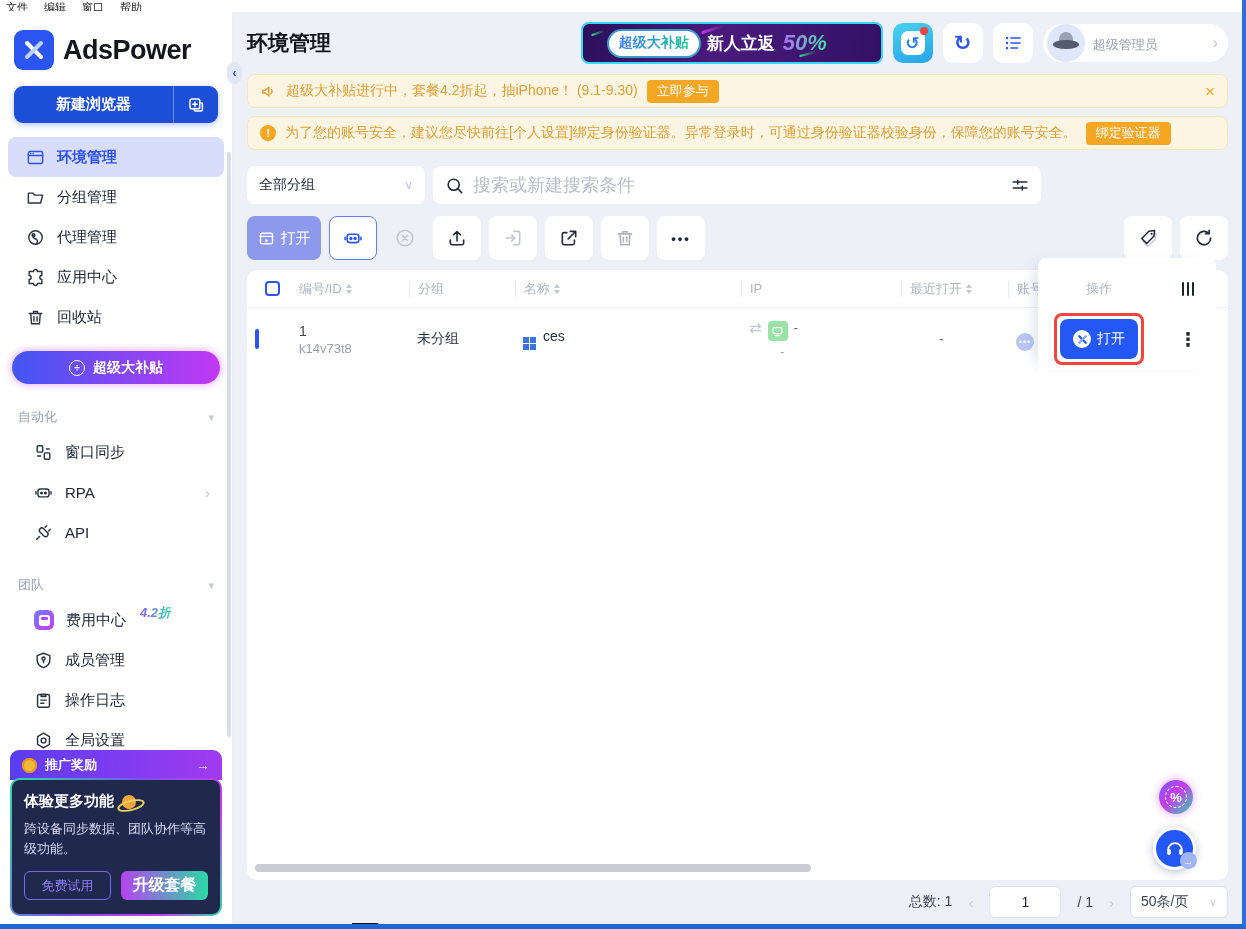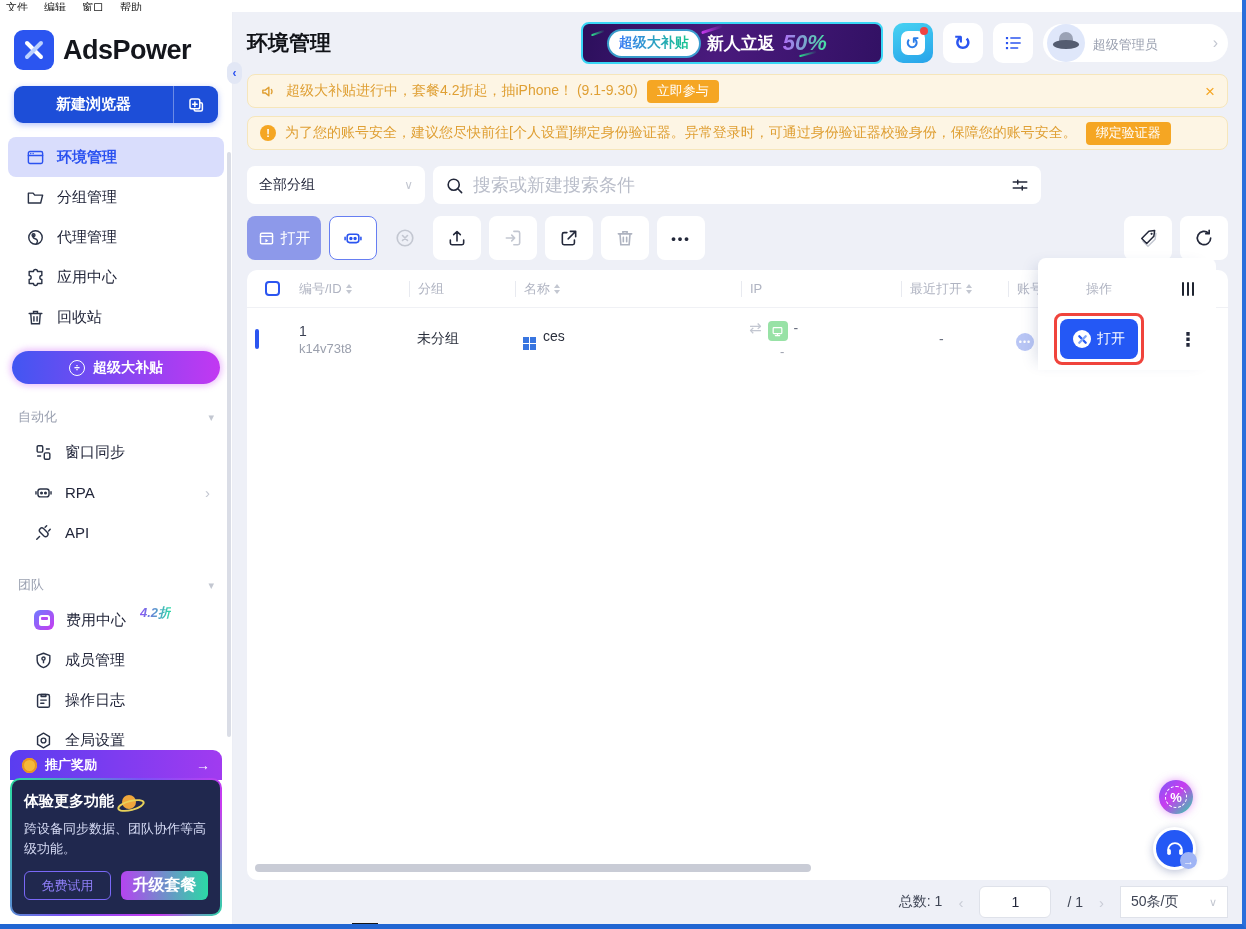--- a/index.html
+++ b/index.html
@@ -155,21 +155,21 @@
   .row-open { width:78px; height:40px; border-radius:8px; background:#2458f5; color:#fff; font-size:14px;
     display:flex; align-items:center; justify-content:center; gap:6px; cursor:pointer; }
   .mini-logo { width:18px; height:18px; border-radius:50%; background:#fff; display:flex; align-items:center; justify-content:center; }
   .dots-v { color:#23283a; font-size:19px; font-weight:bold; cursor:pointer; line-height:1; }
   .hscroll { position:absolute; left:8px; bottom:8px; width:556px; height:8px; border-radius:4px; background:#c9ccd6; cursor:pointer; }
   
   .pager { height:44px; display:flex; align-items:center; justify-content:flex-end; gap:16px; font-size:14px; color:#3f4555; }
   .pg-chev { color:#c9ccd6; font-size:15px; cursor:pointer; }
   .pg-input { width:72px; height:32px; border:1px solid #dfe2ea; border-radius:6px; background:#fff; text-align:center;
     font-size:14px; color:#22263a; outline:none; font-family:inherit; }
-  .pg-size { width:108px; height:32px; border:1px solid #dfe2ea; border-radius:0; background:#fff; display:flex; align-items:center;
+  .pg-size { width:98px; height:32px; border:1px solid #dfe2ea; border-radius:6px; background:#fff; display:flex; align-items:center;
     justify-content:space-between; padding:0 10px; cursor:pointer; }
   .pg-size .dd-car { color:#c3c7d1; font-size:11px; }
   
   .float-promo { position:absolute; left:1159px; top:780px; width:34px; height:34px; border-radius:50%; z-index:7; cursor:pointer;
     background:linear-gradient(135deg,#7a5cf7,#c93bf0 45%,#2bd9a5); display:flex; align-items:center; justify-content:center;
     color:#fff; font-weight:bold; font-size:13px; box-shadow:0 0 8px rgba(201,59,240,.5); }
   .float-promo i { width:22px; height:22px; border:1.6px dashed #fff; border-radius:50%; display:flex; align-items:center; justify-content:center; font-style:normal; }
   .float-cs { position:absolute; left:1153px; top:827px; width:43px; height:43px; border-radius:50%; background:#2458f5; border:3px solid #fff;
     box-shadow:0 2px 8px rgba(30,50,120,.3); display:flex; align-items:center; justify-content:center; z-index:7; cursor:pointer; }
   .cs-arrow { position:absolute; right:-4px; bottom:-2px; width:17px; height:17px; border-radius:50%; background:#9fb4f5; color:#fff;

